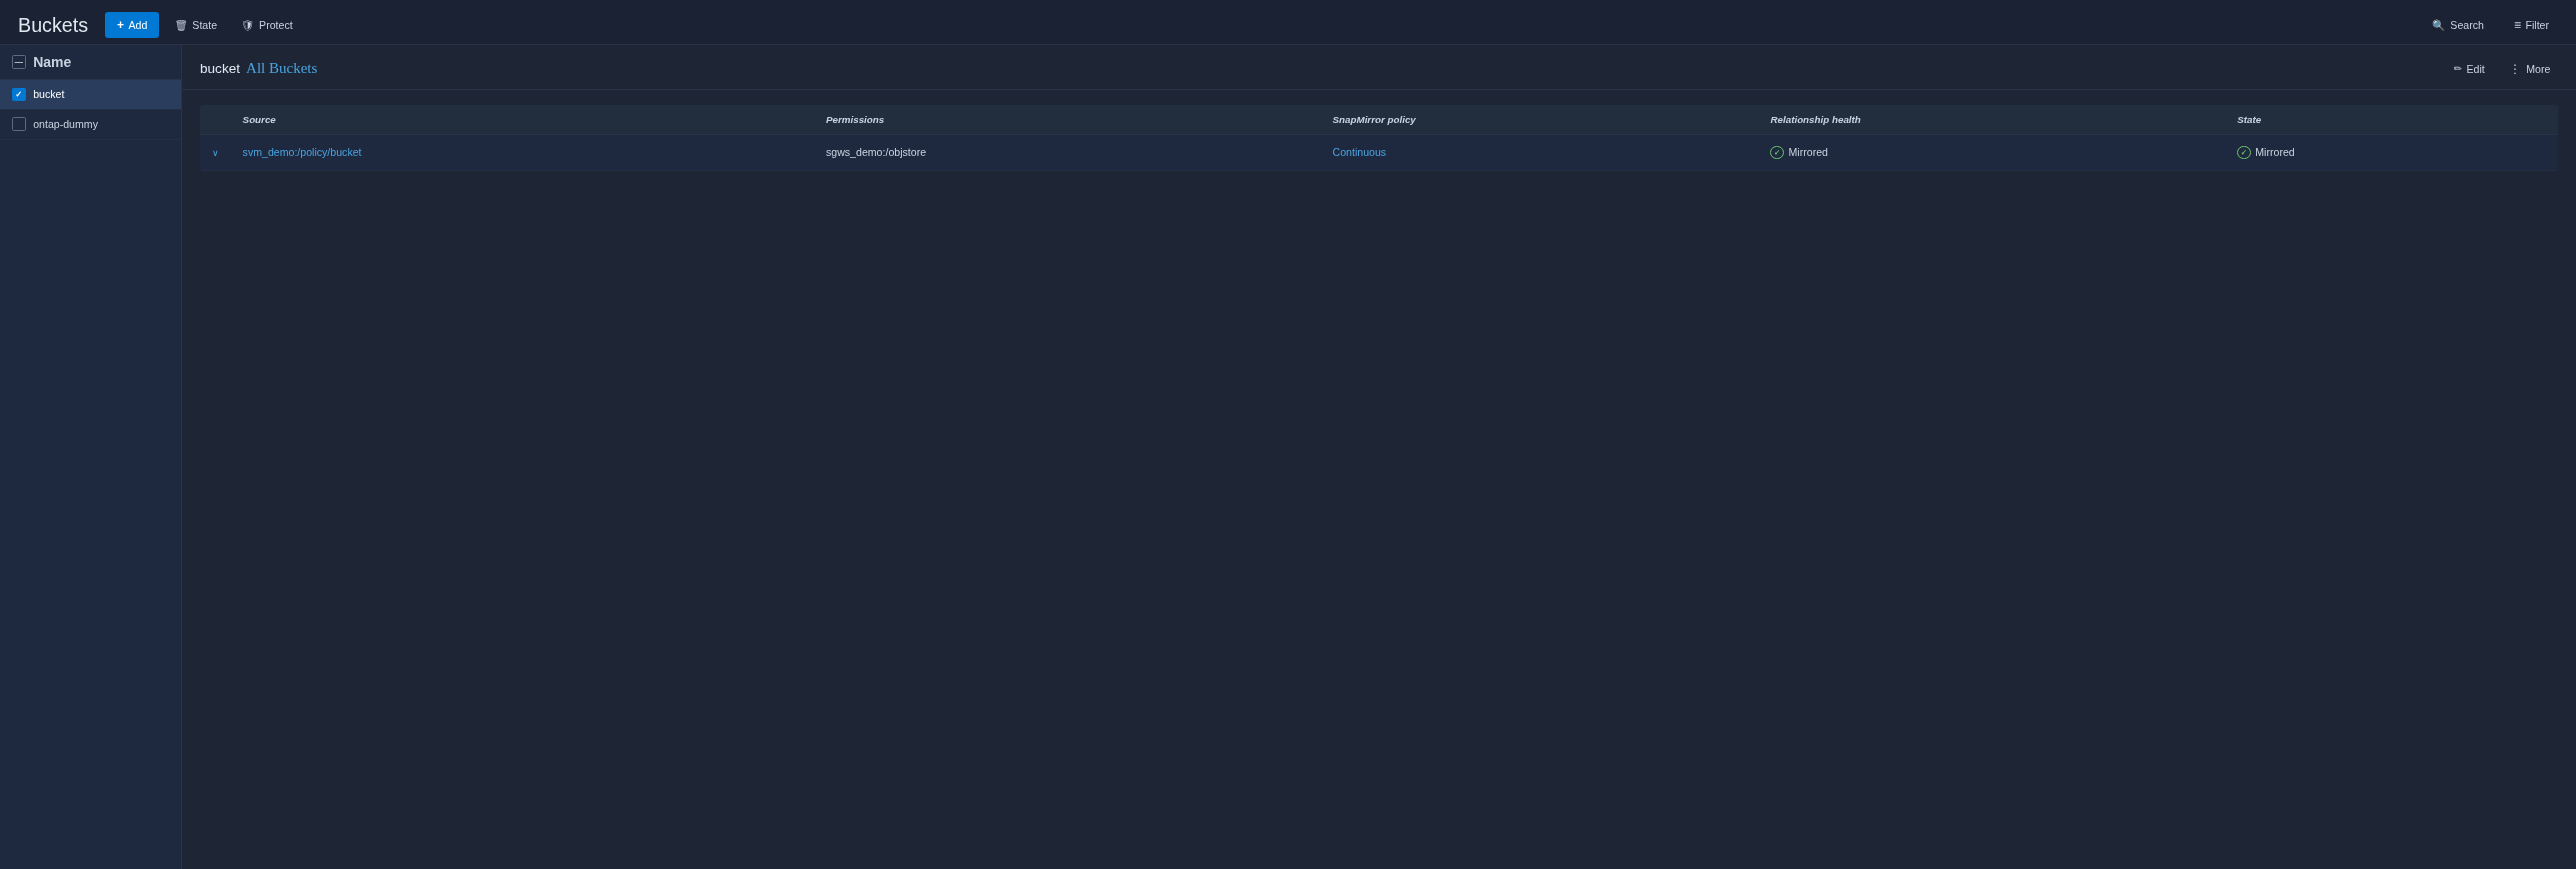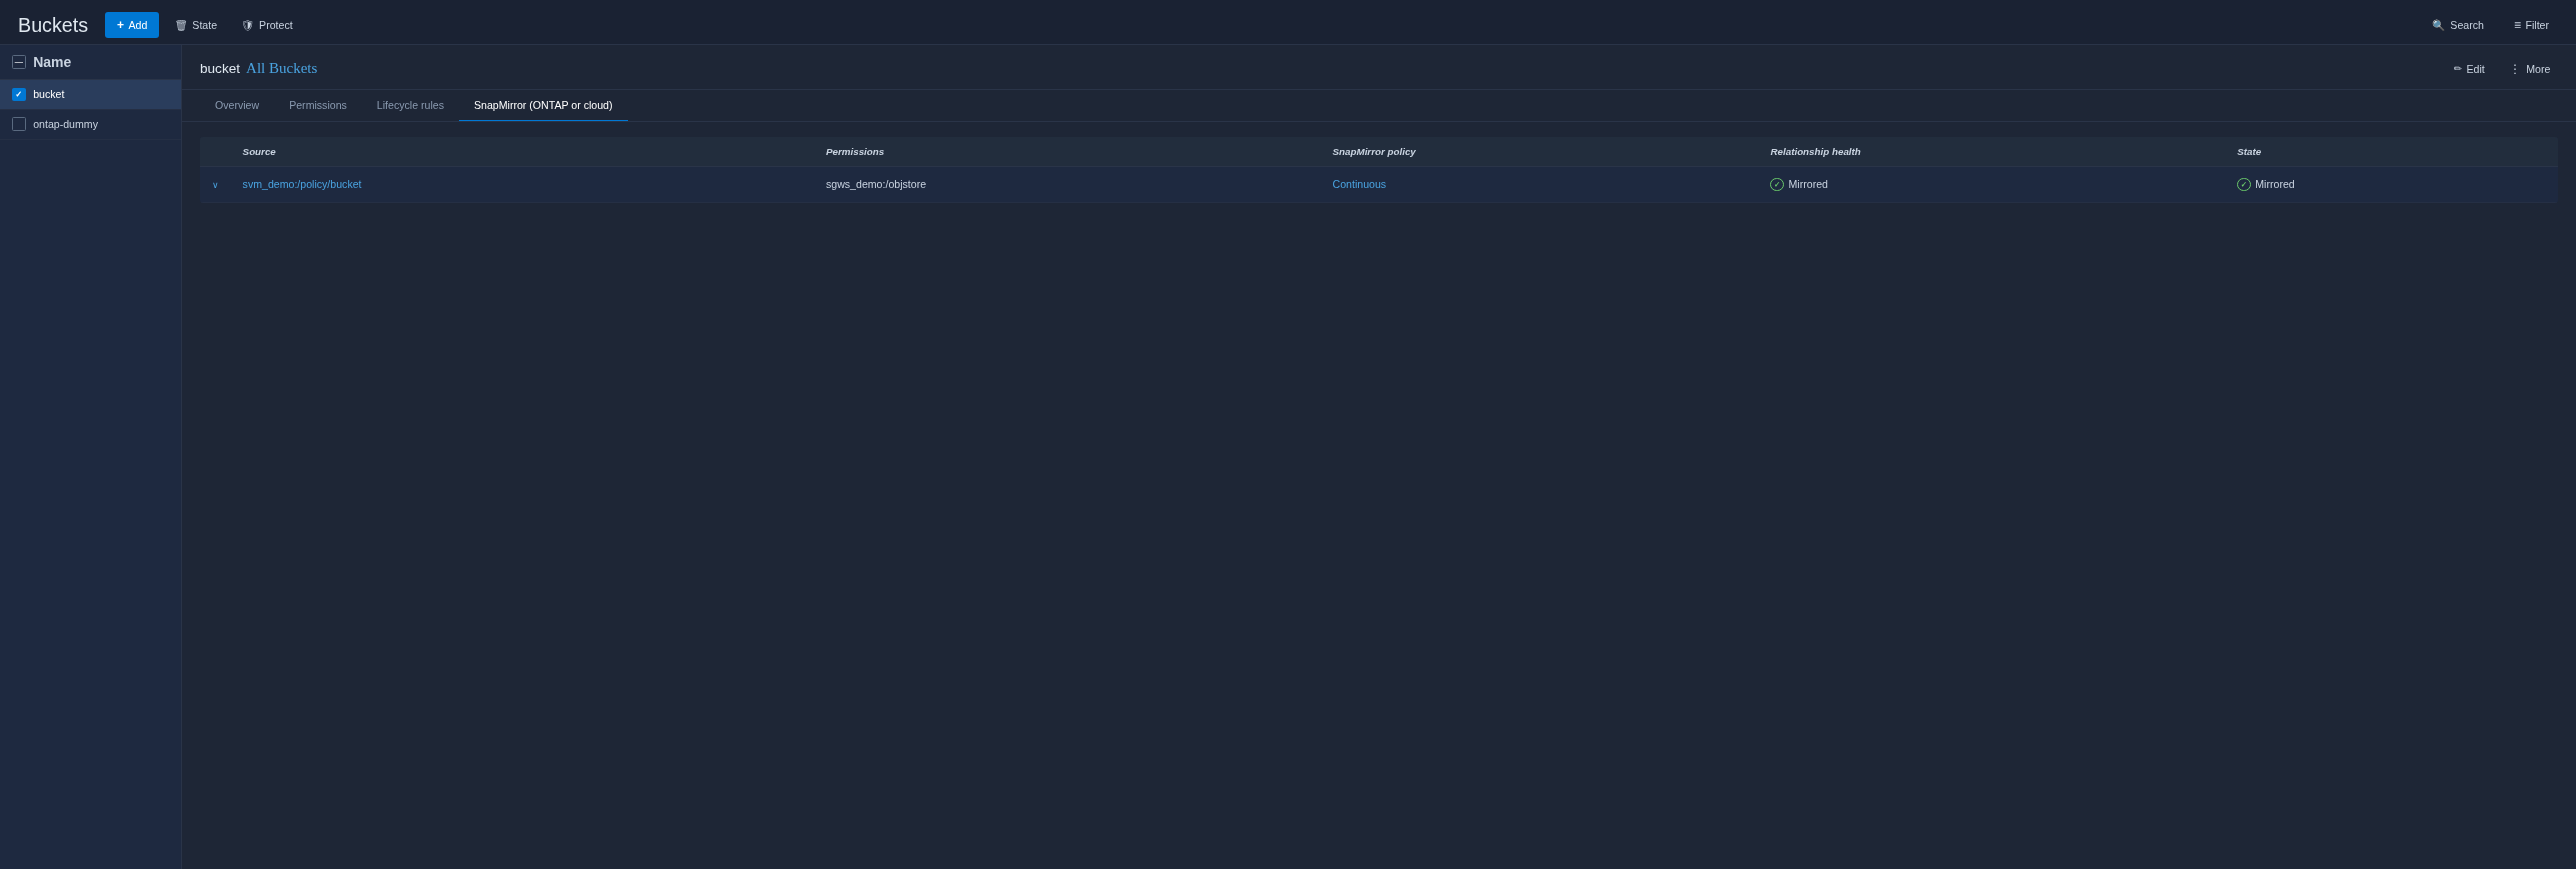--- a/index.html
+++ b/index.html
@@ -449,34 +449,20 @@
             <span style="font-size:9.8px;">✏</span>
             <span>Edit</span>
           </button>
           <button class="btn-more">
             <span style="font-size:12px; letter-spacing:0.8px;">⋮</span>
             <span>More</span>
           </button>
         </div>
       </div>
 
-      <div class="tabs">
-        <div class="tab">
-          <span>Overview</span>
-        </div>
-        <div class="tab">
-          <span>Permissions</span>
-        </div>
-        <div class="tab">
-          <span>Lifecycle rules</span>
-        </div>
-        <div class="tab active">
-          <span>SnapMirror (ONTAP or cloud)</span>
-        </div>
-      </div>
 
       <div class="table-area">
         <table class="data-table">
           <thead>
             <tr>
               <th class="col-expand"></th>
               <th>Source</th>
               <th>Permissions</th>
               <th>SnapMirror policy</th>
               <th>Relationship health</th>

